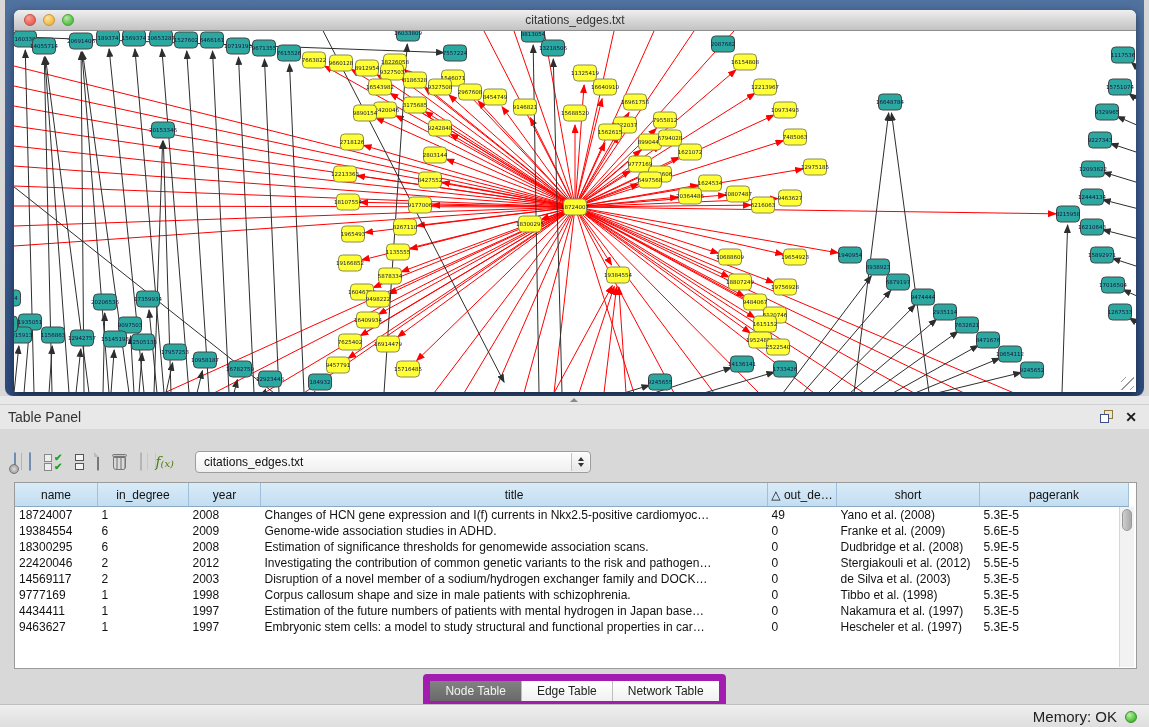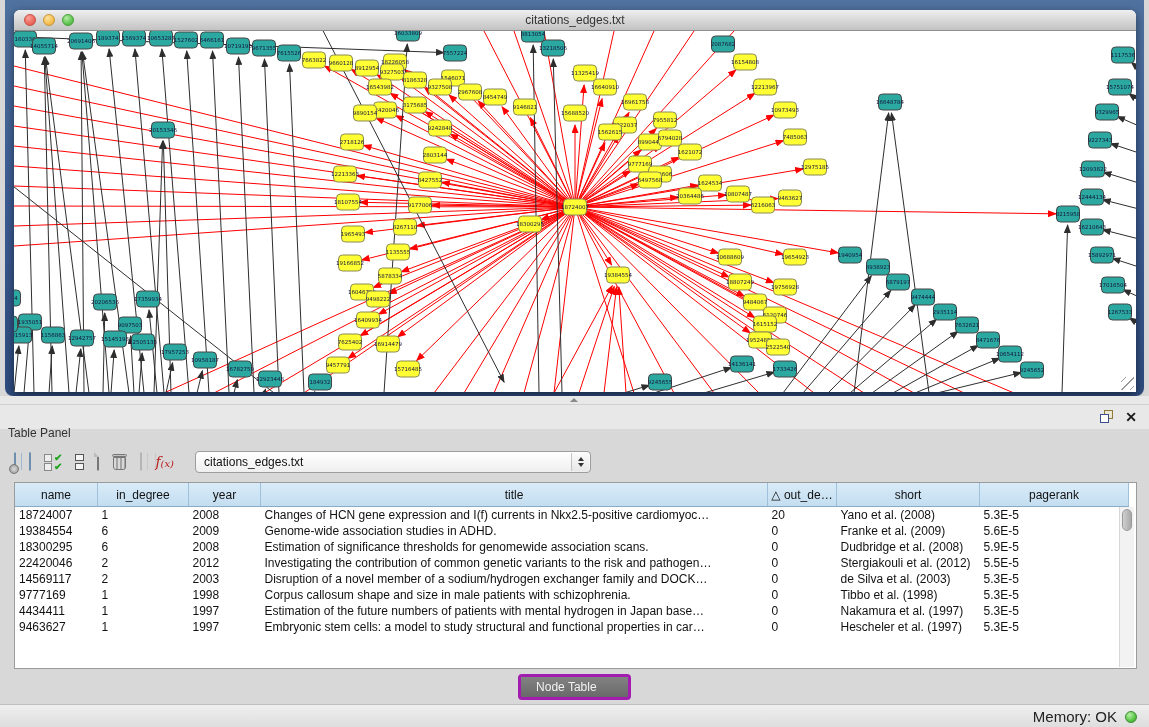--- a/index.html
+++ b/index.html
@@ -26,21 +26,21 @@
   .grip{position:absolute;right:2px;bottom:2px;width:13px;height:13px;
     background:repeating-linear-gradient(135deg,transparent 0 3px,#9a9a9a 3px 4px,transparent 4px 6px);}
 
   
   .splitter{position:absolute;left:0;top:396px;width:1149px;height:8px;background:#E8E8E8;border-bottom:1px solid #D0D0D0;}
   .split-handle{position:absolute;left:570px;top:2px;width:0;height:0;
     border-left:4px solid transparent;border-right:4px solid transparent;border-bottom:4px solid #8a8a8a;}
 
   
   .panel-title{position:absolute;left:0;top:405px;width:1149px;height:24px;background:#E8E8E8;}
-  .panel-title .ptext{position:absolute;left:8px;top:16px;line-height:24px;font-size:12px;color:#333;}
+  .panel-title .ptext{position:absolute;left:8px;top:0;line-height:24px;font-size:14px;color:#333;}
   .float-icon{position:absolute;right:36px;top:5px;width:13px;height:13px;}
   .float-icon .sq1{position:absolute;left:0;bottom:0;width:7px;height:7px;border:1px solid #3C4E8C;background:#fff;}
   .float-icon .sq2{position:absolute;right:0;top:0;width:7px;height:7px;border:1px solid #8C7A3C;background:#EDE6D2;}
   .close-icon{position:absolute;right:12px;top:3px;font-size:14px;font-weight:bold;color:#1a1a1a;line-height:18px;}
 
   .toolbar{position:absolute;left:14px;top:446px;height:32px;display:flex;align-items:center;gap:13px;}
   .tbtn{position:relative;cursor:default;}
   .itable{width:23px;height:18px;box-sizing:border-box;border:1px solid #6F8FB0;border-radius:2px;
     background:linear-gradient(#BFD8EF 0 5px,#EAF2FB 5px),#EAF2FB;position:relative;}
   .itable:before{content:"";position:absolute;left:6px;top:0;width:1px;height:100%;background:#9FB9D4;}
@@ -56,21 +56,21 @@
   .irows{width:9px;height:16px;display:flex;flex-direction:column;gap:2px;}
   .irows span{flex:1;border:1px solid #555;background:#f4f4f4;}
   .idoc{width:15px;height:18px;background:#fff;border:1px solid #777;position:relative;border-radius:1px;}
   .idoc:before{content:"";position:absolute;right:-1px;top:-1px;width:0;height:0;
     border-left:5px solid #bbb;border-top:5px solid #D8D8D8;}
   .itrash{width:15px;height:18px;position:relative;}
   .itrash .lid{position:absolute;left:0;top:1px;width:15px;height:3px;background:linear-gradient(#EEE,#999);border:1px solid #777;border-radius:2px;box-sizing:border-box;}
   .itrash .can{position:absolute;left:1px;top:4px;width:13px;height:13px;border:1px solid #777;border-radius:0 0 3px 3px;box-sizing:border-box;
     background:repeating-linear-gradient(90deg,#D9D9D9 0 2px,#A5A5A5 2px 4px);}
   .idtable{opacity:.45;filter:grayscale(1);}
-  .ifx{font-family:"DejaVu Serif",serif;font-style:italic;font-size:14px;color:#b91c1c;text-align:right;}
+  .ifx{font-family:"DejaVu Serif",serif;font-style:italic;font-size:14px;color:#4d7c0f;text-align:right;}
   .ifx small{font-size:10px;}
 
   .combo{margin-left:8px;width:396px;height:22px;box-sizing:border-box;border:1px solid #9D9D9D;border-radius:4px;
     background:linear-gradient(#FFFFFF,#EFEFEF);position:relative;display:flex;align-items:center;}
   .combo .cval{padding-left:8px;font-size:12px;color:#111;}
   .combo .stepper{position:absolute;right:1px;top:1px;bottom:1px;width:17px;border-left:1px solid #C2C2C2;
     background:linear-gradient(#FBFBFB,#E8E8E8);border-radius:0 3px 3px 0;
     display:flex;flex-direction:column;align-items:center;justify-content:center;gap:2px;}
   .tri-up{width:0;height:0;border-left:3.5px solid transparent;border-right:3.5px solid transparent;border-bottom:4px solid #333;}
   .tri-dn{width:0;height:0;border-left:3.5px solid transparent;border-right:3.5px solid transparent;border-top:4px solid #333;}
@@ -83,22 +83,22 @@
     border-bottom:1px solid #8AA9C4;font-weight:normal;text-align:center;font-size:12px;color:#111;
     overflow:hidden;white-space:nowrap;padding:0 2px;margin-top:16px;}
   table.grid td{height:16px;padding:0 4px;white-space:nowrap;overflow:hidden;color:#111;}
   td.c-short{text-align:left;}
   .col0{width:78px}.col1{width:86px}.col2{width:67px}.col3{width:502px}.col4{width:64px}.col5{width:138px}.col6{width:144px}
   .vscroll{position:absolute;left:1104px;top:24px;bottom:1px;width:14px;background:#F2F2F2;border-left:1px solid #D6D6D6;}
   .vthumb{margin:2px 2px;height:20px;border-radius:5px;background:linear-gradient(90deg,#CFCFCF,#A8A8A8);border:1px solid #9A9A9A;}
 
   
   .tabbar{position:absolute;left:0;top:674px;width:1149px;display:flex;justify-content:center;}
-  .seg{display:flex;height:20px;border:3px solid #a21caf;border-radius:4px;overflow:hidden;
-    background:#a21caf;box-shadow:inset 0 1px 0 rgba(255,255,255,.8);flex-direction:column;}
+  .seg{display:flex;height:20px;border:7px solid #a21caf;border-radius:4px;overflow:hidden;
+    background:#a21caf;box-shadow:inset 0 1px 0 rgba(255,255,255,.8);}
   .seg .tab{font-size:12px;line-height:20px;padding:0 15px;color:#222;border-left:1px solid #BDBDBD;background:linear-gradient(#FFFFFF,#F1F1F1);}
   .seg .tab:first-child{border-left:none;}
   .seg .tab.active{background:linear-gradient(#828282,#696969);color:#F2F2F2;}
 
   
   .statusbar{position:absolute;left:0;top:704px;width:1149px;height:23px;
     background:linear-gradient(#EFEFEF,#DDDDDD);border-top:1px solid #BFBFBF;}
   .mem{position:absolute;right:32px;top:0;line-height:23px;font-size:15px;color:#222;}
   .memdot{position:absolute;right:12px;top:6px;width:12px;height:12px;border-radius:50%;
     background:radial-gradient(circle at 35% 30%,#B8F0A8,#52C23E 65%,#3B9C2C);border:1px solid #3C8C30;box-sizing:border-box;}
@@ -873,21 +873,21 @@
           <th class="col5">short</th>
           <th class="col6">pagerank</th>
         </tr>
       </thead>
     <tbody id="tbody">
         <tr>
           <td class="col0">18724007</td>
           <td class="col1">1</td>
           <td class="col2">2008</td>
           <td class="col3">Changes of HCN gene expression and I(f) currents in Nkx2.5-positive cardiomyoc…</td>
-          <td class="col4">20</td>
+          <td class="col4">49</td>
           <td class="col5 c-short">Yano et al. (2008)</td>
           <td class="col6">5.3E-5</td>
         </tr>
         <tr>
           <td class="col0">19384554</td>
           <td class="col1">6</td>
           <td class="col2">2009</td>
           <td class="col3">Genome-wide association studies in ADHD.</td>
           <td class="col4">0</td>
           <td class="col5 c-short">Franke et al. (2009)</td>

